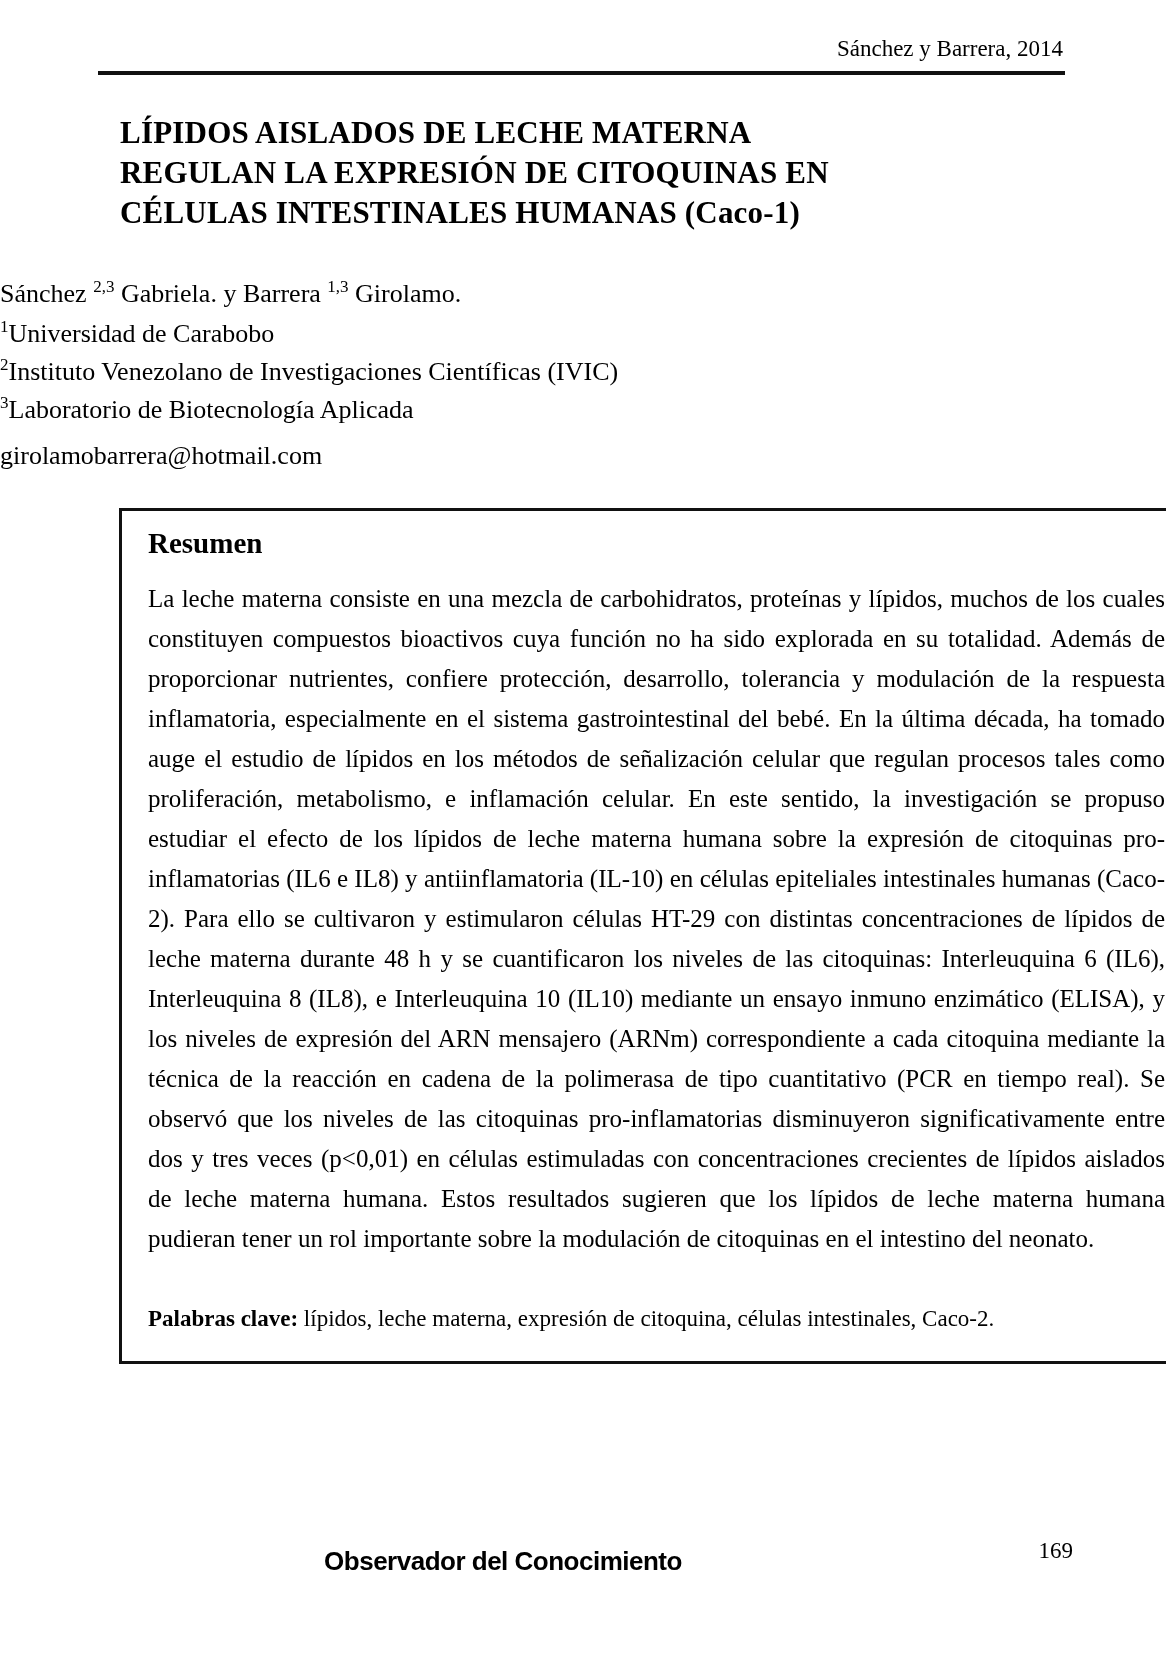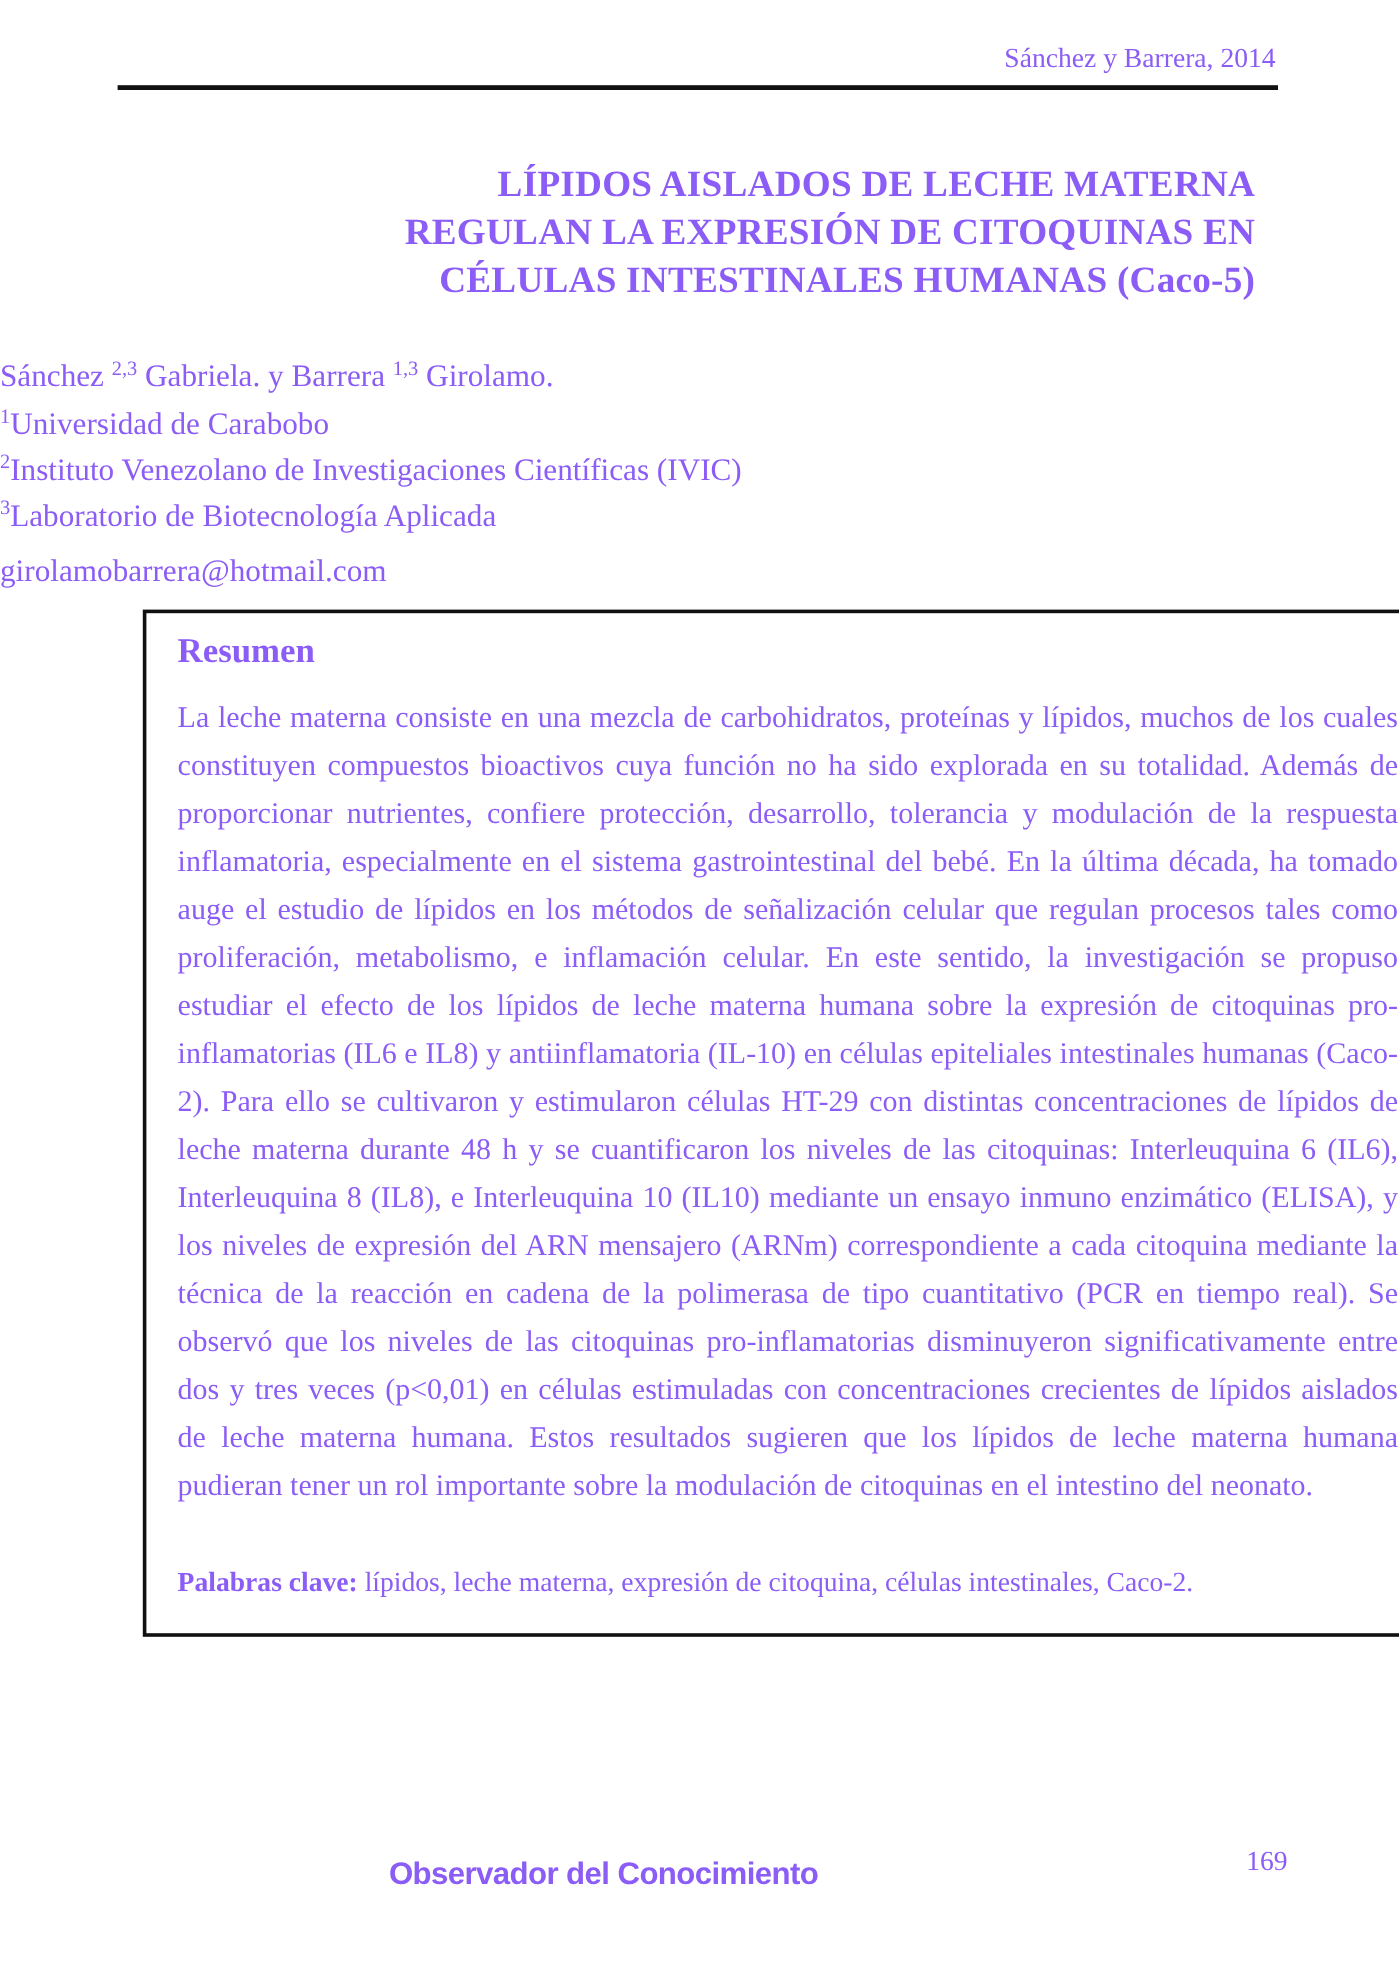--- a/index.html
+++ b/index.html
@@ -5,41 +5,41 @@
   html, body {
     margin: 0;
     padding: 0;
     background: #ffffff;
   }
   .page {
     position: relative;
     width: 1166px;
     height: 1654px;
     background: #ffffff;
-    color: #8b5cf6;
+    color: #000000;
     font-family: "Liberation Serif", "DejaVu Serif", serif;
     overflow: hidden;
   }
   
   .running-header {
     padding-top: 36px;
     padding-right: 103px;
     text-align: right;
     font-size: 23px;
     line-height: 26px;
   }
   .header-rule {
     height: 4px;
     background: #111111;
     margin: 9px 101px 0 98px;
   }
   
   .article-title {
-    margin: 58px 120px 0 120px;
-    text-align: right;
+    margin: 38px 120px 0 120px;
+    text-align: left;
     font-weight: bold;
     font-size: 31px;
     line-height: 40px;
     letter-spacing: 0.2px;
   }
   
   .byline-block {
     margin-top: 42px;
     text-align: left;
     font-size: 26px;
@@ -113,21 +113,21 @@
 <div class="page">
 
   <div class="running-header">
     <span>Sánchez y Barrera, 2014</span>
   </div>
   <div class="header-rule"></div>
 
   <h1 class="article-title">
     <span>LÍPIDOS AISLADOS DE LECHE MATERNA</span><br>
     <span>REGULAN LA EXPRESIÓN DE CITOQUINAS EN</span><br>
-    <span>CÉLULAS INTESTINALES HUMANAS (Caco-5)</span>
+    <span>CÉLULAS INTESTINALES HUMANAS (Caco-1)</span>
   </h1>
 
   <div class="byline-block">
     <p class="author-line">
       <span>Sánchez</span>
       <sup>2,3</sup>
       <span>Gabriela.</span>
       <span>y</span>
       <span>Barrera</span>
       <sup>1,3</sup>

